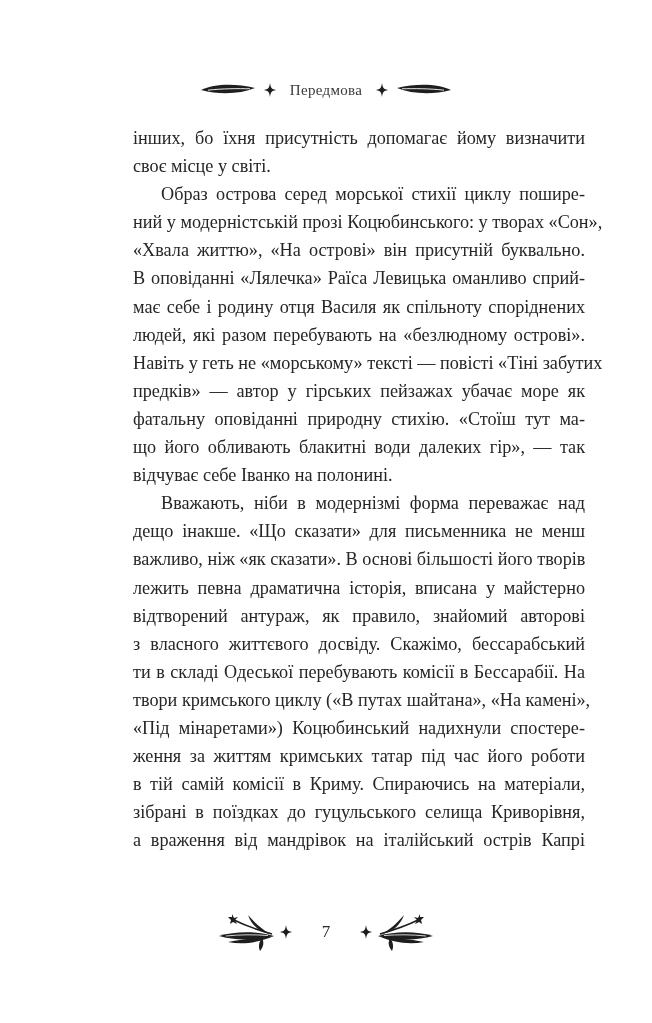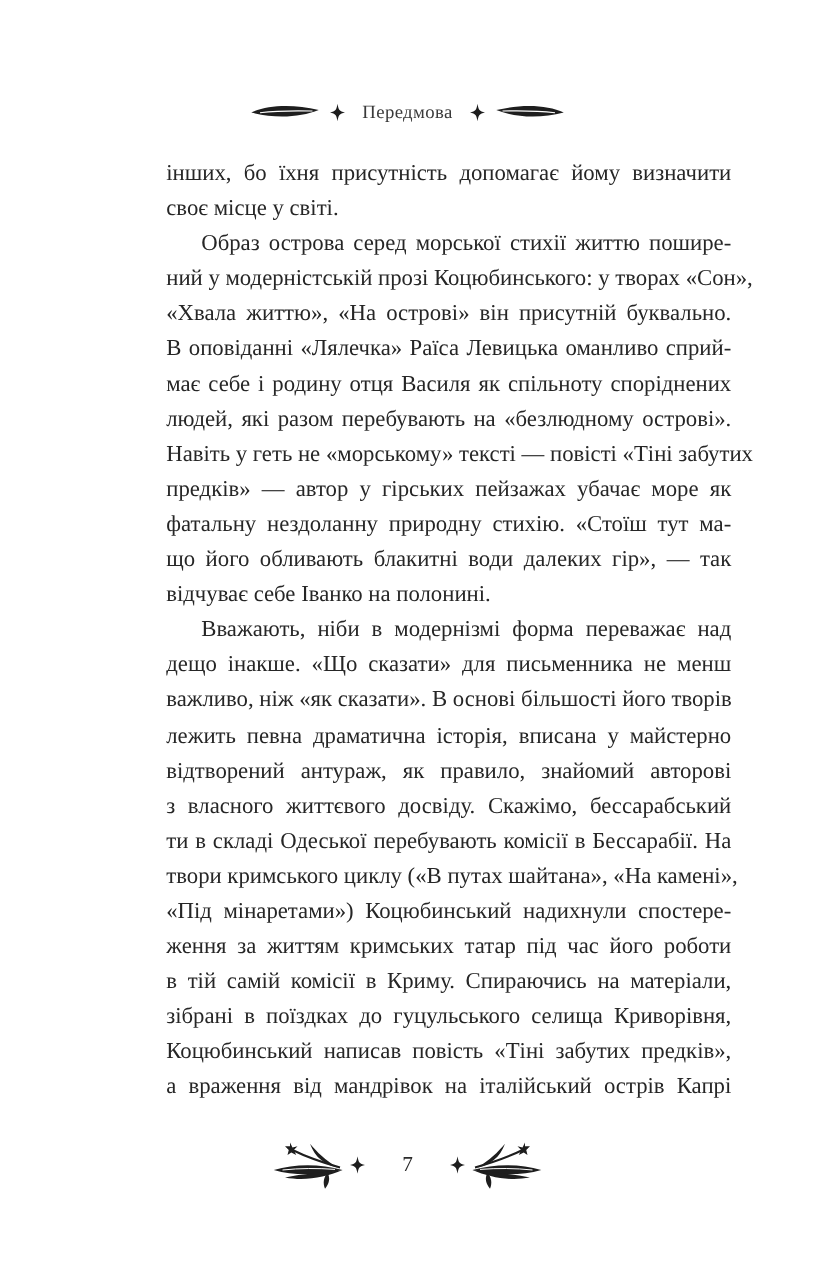--- a/index.html
+++ b/index.html
@@ -113,44 +113,43 @@
           <path d="M1 7 C 14 1, 34 0, 55 5 C 40 11, 20 12, 1 7 Z" fill="#1e1e1e"></path>
           <path d="M8 7.2 C 22 5.5, 38 5.5, 50 5.8" stroke="#ffffff" stroke-width="0.9" fill="none"></path>
         </g>
       </svg>
     </span>
   </div>
 
   <div class="body-text" id="body-text">
       <div class="line">інших, бо їхня присутність допомагає йому визначити</div>
       <div class="line last">своє місце у світі.</div>
-      <div class="line indent">Образ острова серед морської стихії життю пошире-</div>
+      <div class="line indent">Образ острова серед морської стихії циклу пошире-</div>
       <div class="line">ний у модерністській прозі Коцюбинського: у творах «Сон»,</div>
       <div class="line">«Хвала життю», «На острові» він присутній буквально.</div>
       <div class="line">В оповіданні «Лялечка» Раїса Левицька оманливо сприй-</div>
       <div class="line">має себе і родину отця Василя як спільноту споріднених</div>
       <div class="line">людей, які разом перебувають на «безлюдному острові».</div>
       <div class="line">Навіть у геть не «морському» тексті — повісті «Тіні забутих</div>
       <div class="line">предків» — автор у гірських пейзажах убачає море як</div>
-      <div class="line">фатальну нездоланну природну стихію. «Стоїш тут ма-</div>
+      <div class="line">фатальну оповіданні природну стихію. «Стоїш тут ма-</div>
       <div class="line">що його обливають блакитні води далеких гір», — так</div>
       <div class="line last">відчуває себе Іванко на полонині.</div>
       <div class="line indent">Вважають, ніби в модернізмі форма переважає над</div>
       <div class="line">дещо інакше. «Що сказати» для письменника не менш</div>
       <div class="line">важливо, ніж «як сказати». В основі більшості його творів</div>
       <div class="line">лежить певна драматична історія, вписана у майстерно</div>
       <div class="line">відтворений антураж, як правило, знайомий авторові</div>
       <div class="line">з власного життєвого досвіду. Скажімо, бессарабський</div>
       <div class="line">ти в складі Одеської перебувають комісії в Бессарабії. На</div>
       <div class="line">твори кримського циклу («В путах шайтана», «На камені»,</div>
       <div class="line">«Під мінаретами») Коцюбинський надихнули спостере-</div>
       <div class="line">ження за життям кримських татар під час його роботи</div>
       <div class="line">в тій самій комісії в Криму. Спираючись на матеріали,</div>
       <div class="line">зібрані в поїздках до гуцульського селища Криворівня,</div>
-      <div class="line">Коцюбинський написав повість «Тіні забутих предків»,</div>
       <div class="line">а враження від мандрівок на італійський острів Капрі</div>
     </div>
 
   <div class="footer">
     <span class="orn">
       <svg width="58" height="40" viewBox="0 0 58 40">
         <path d="M1 24 C 18 19, 38 19, 56 24 C 38 28, 18 29, 1 24 Z" fill="#1e1e1e"></path>
         <path d="M8 24 C 22 22.5, 36 22.5, 50 23.5" stroke="#ffffff" stroke-width="0.8" fill="none"></path>
         <path d="M10 30 C 24 27, 40 26, 56 24 C 42 30, 26 33, 10 30 Z" fill="#1e1e1e"></path>
         <path d="M30 3 C 36 10, 42 16, 52 22 C 42 20, 34 14, 30 3 Z" fill="#1e1e1e"></path>

